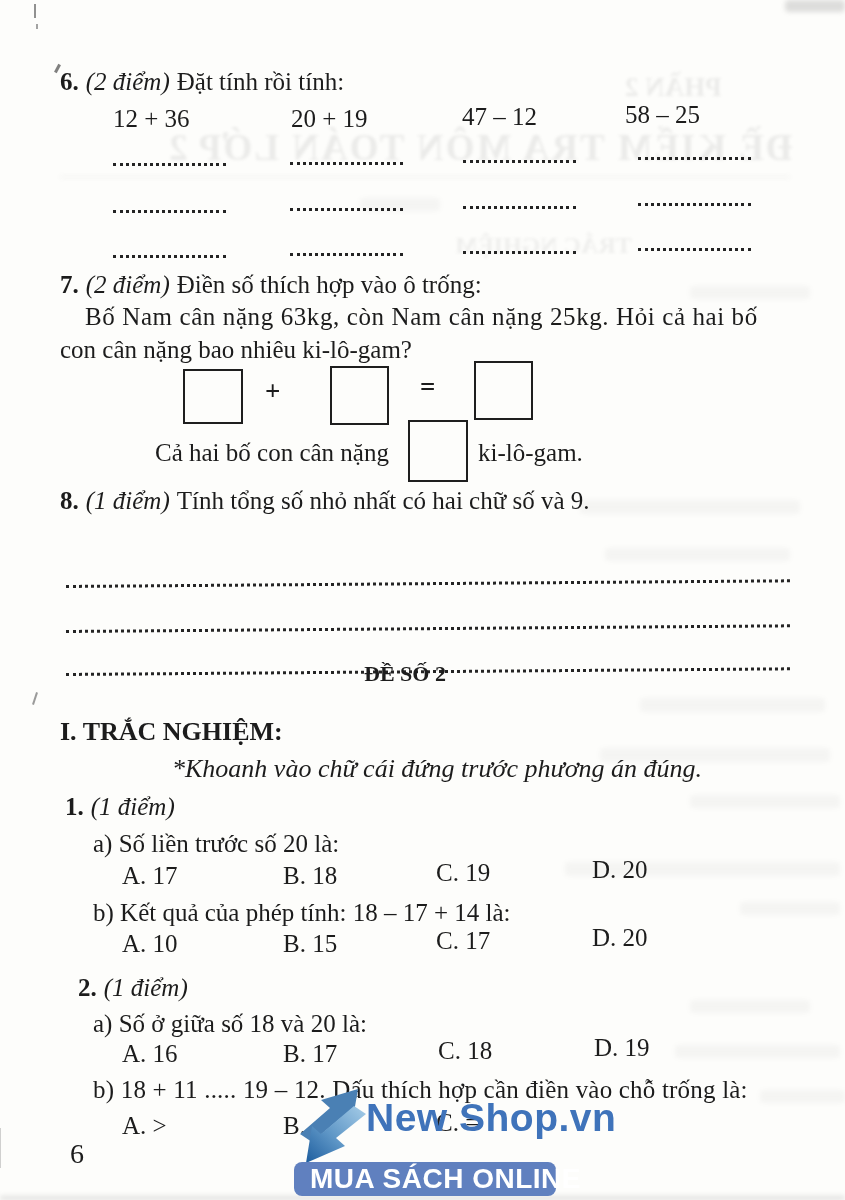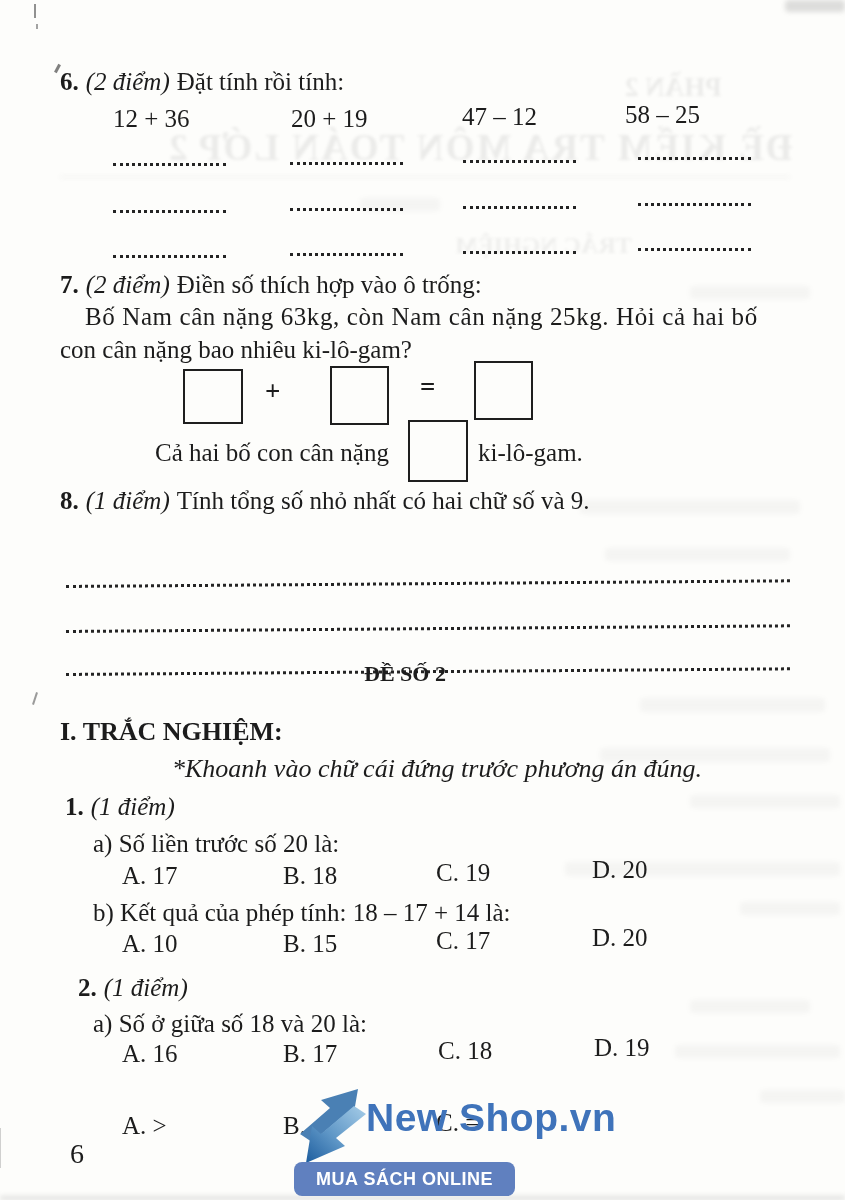--- a/index.html
+++ b/index.html
@@ -34,22 +34,23 @@
     position:absolute;left:366px;top:1096px;
     font-family:"Liberation Sans", sans-serif;
     font-weight:bold;font-size:39px;letter-spacing:0.5px;
     color:#3f73ba;white-space:nowrap;
   }
   .wm-banner{
     position:absolute;left:294px;top:1162px;width:221px;height:34px;
     background:#6080bf;border-radius:8px;
     display:flex;align-items:center;justify-content:center;
     font-family:"Liberation Sans", sans-serif;
-    font-weight:bold;font-size:18px;letter-spacing:0.5px;color:#ffffff;
+    font-weight:bold;font-size:28px;letter-spacing:0.5px;color:#ffffff;
     white-space:nowrap;
+    padding-left:41px;
   }
   .pagenum{position:absolute;left:70px;top:1138px;font-size:28px;}
 </style>
 </head>
 <body>
 
 <div class="sheet">
 
   <div class="artifact" style="left:34px;top:4px;width:2px;height:14px;opacity:.6;"></div>
   <div class="artifact" style="left:36px;top:24px;width:2px;height:5px;opacity:.5;"></div>
@@ -148,20 +149,21 @@
   <div class="abs t qhead" style="left:78px;top:972px;">
     <span class="bold">2.</span><span class="italic">(1 điểm)</span>
   </div>
   <div class="abs t" style="left:93px;top:1008px;">a) Số ở giữa số 18 và 20 là:</div>
   <div class="abs" style="top:1040px;left:0;width:827px;height:30px;padding-left:45px;">
     <span class="opt" style="left:122px;">A. 16</span>
     <span class="opt" style="left:283px;">B. 17</span>
     <span class="opt" style="left:438px;top:-3px;">C. 18</span>
     <span class="opt" style="left:594px;top:-6px;">D. 19</span>
   </div>
+  <div class="abs t" style="left:93px;top:1074px;letter-spacing:0.2px;">b) 18 + 11 ..... 19 – 12. Dấu thích hợp cần điền vào chỗ trống là:</div>
   <div class="abs" style="top:1112px;left:0;width:845px;height:30px;">
     <span class="opt" style="left:122px;">A. &gt;</span>
     <span class="opt" style="left:283px;">B. &lt;</span>
     <span class="opt" style="left:436px;top:-3px;">C. =</span>
   </div>
 
   <div class="pagenum">6</div>
 
   <div class="abs" style="left:298px;top:1086px;width:72px;height:80px;z-index:5;">
     <svg width="72" height="80" viewBox="0 0 72 80">

